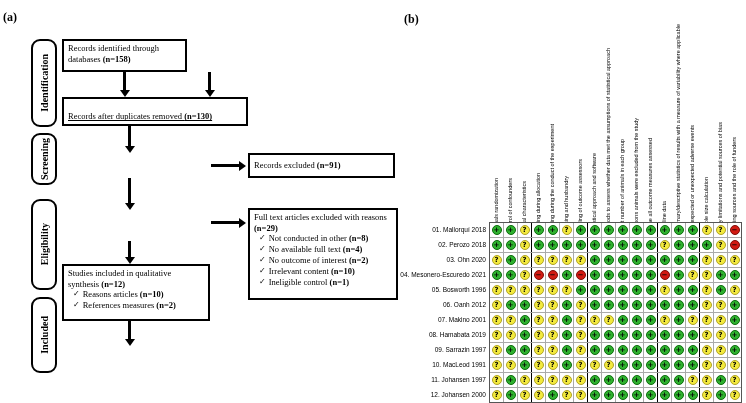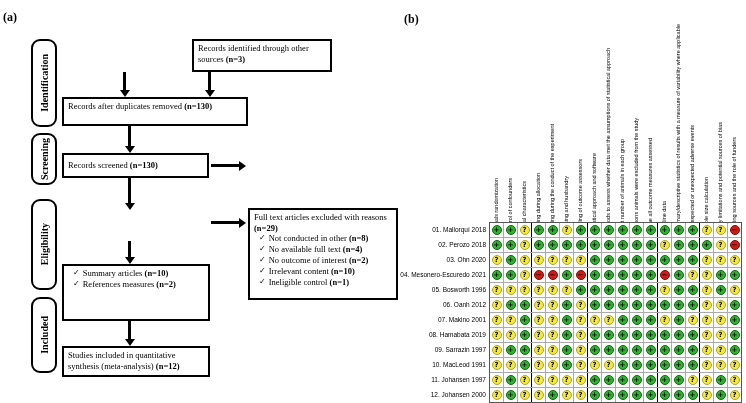--- a/index.html
+++ b/index.html
@@ -20,21 +20,21 @@
   #stage-screening      { left:31px; top:133px; height:52px; }
   #stage-eligibility    { left:31px; top:199px; height:91px; }
   #stage-included       { left:31px; top:297px; height:76px; }
 
   
   .fbox { position:absolute; border:2px solid #000; background:#fff; padding:2px 4px;
           font-size:8.5px; line-height:1.25; }
   .fbox b { font-weight:bold; }
   #box-db        { left:62px;  top:39px;  width:125px; height:33px; }
   #box-other     { left:192px; top:39px;  width:140px; height:33px; }
-  #box-dup       { left:62px;  top:97px;  width:186px; height:29px; display:flex; align-items:flex-start; }
+  #box-dup       { left:62px;  top:97px;  width:186px; height:29px; display:flex; align-items:flex-end;text-decoration:underline; }
   #box-screened  { left:62px;  top:153px; width:147px; height:25px; display:flex; align-items:center; }
   #box-excluded  { left:248px; top:153px; width:147px; height:25px; display:flex; align-items:center; }
   #box-fulltext  { left:62px;  top:210px; width:147px; height:31px; }
   #box-ft-excl   { left:248px; top:208px; width:150px; height:92px; }
   #box-qual      { left:62px;  top:264px; width:148px; height:57px; }
   #box-quant     { left:62px;  top:346px; width:148px; height:31px; }
 
   .check-item { display:flex; gap:3px; padding-left:5px; font-size:8.5px; line-height:1.3; }
   .check-item .chk { font-size:8px; }
 
@@ -88,27 +88,27 @@
   <div class="stage" id="stage-screening">
     <span>Screening</span>
     </div>
   <div class="stage" id="stage-eligibility">
     <span>Eligibility</span>
     </div>
   <div class="stage" id="stage-included">
     <span>Included</span>
     </div>
 
-  <div class="fbox" id="box-other">
-    <span>Records identified through other sources </span><b>(n=3)</b></div>
+  <div class="fbox" id="box-db">
+    <span>Records identified through databases </span><b>(n=158)</b></div>
   <div class="fbox" id="box-dup">
     <div><span>Records after duplicates removed </span><b>(n=130)</b></div>
     </div>
-  <div class="fbox" id="box-screened">
-    <div><span>Records screened </span><b>(n=130)</b></div>
+  <div class="fbox" id="box-excluded">
+    <div><span>Records excluded </span><b>(n=91)</b></div>
     </div>
   <div class="fbox" id="box-ft-excl">
     <div><span>Full text articles excluded with reasons </span><b>(n=29)</b></div>
     <div id="reasons-list">
         <div class="check-item">
           <span class="chk">✓</span>
           <span><span>Not conducted in other </span><b>(n=8)</b></span>
         </div>
         <div class="check-item">
           <span class="chk">✓</span>
@@ -122,33 +122,32 @@
           <span class="chk">✓</span>
           <span><span>Irrelevant content </span><b>(n=10)</b></span>
         </div>
         <div class="check-item">
           <span class="chk">✓</span>
           <span><span>Ineligible control </span><b>(n=1)</b></span>
         </div>
       </div>
     </div>
   <div class="fbox" id="box-qual">
+    <div><span>Studies included in qualitative synthesis </span><b>(n=12)</b></div>
     <div id="qual-list">
         <div class="check-item">
           <span class="chk">✓</span>
-          <span><span>Summary articles </span><b>(n=10)</b></span>
+          <span><span>Reasons articles </span><b>(n=10)</b></span>
         </div>
         <div class="check-item">
           <span class="chk">✓</span>
           <span><span>References measures </span><b>(n=2)</b></span>
         </div>
       </div>
     </div>
-  <div class="fbox" id="box-quant">
-    <span>Studies included in quantitative synthesis (meta-analysis) </span><b>(n=12)</b></div>
 
   <div class="va" id="arr-db-dup"></div>
   <div class="va" id="arr-other-dup"></div>
   <div class="va" id="arr-dup-scr"></div>
   <div class="va" id="arr-scr-ft"></div>
   <div class="va" id="arr-ft-qual"></div>
   <div class="va" id="arr-qual-quant"></div>
   <div class="ha" id="arr-scr-excl"></div>
   <div class="ha" id="arr-ft-excl"></div>
 

